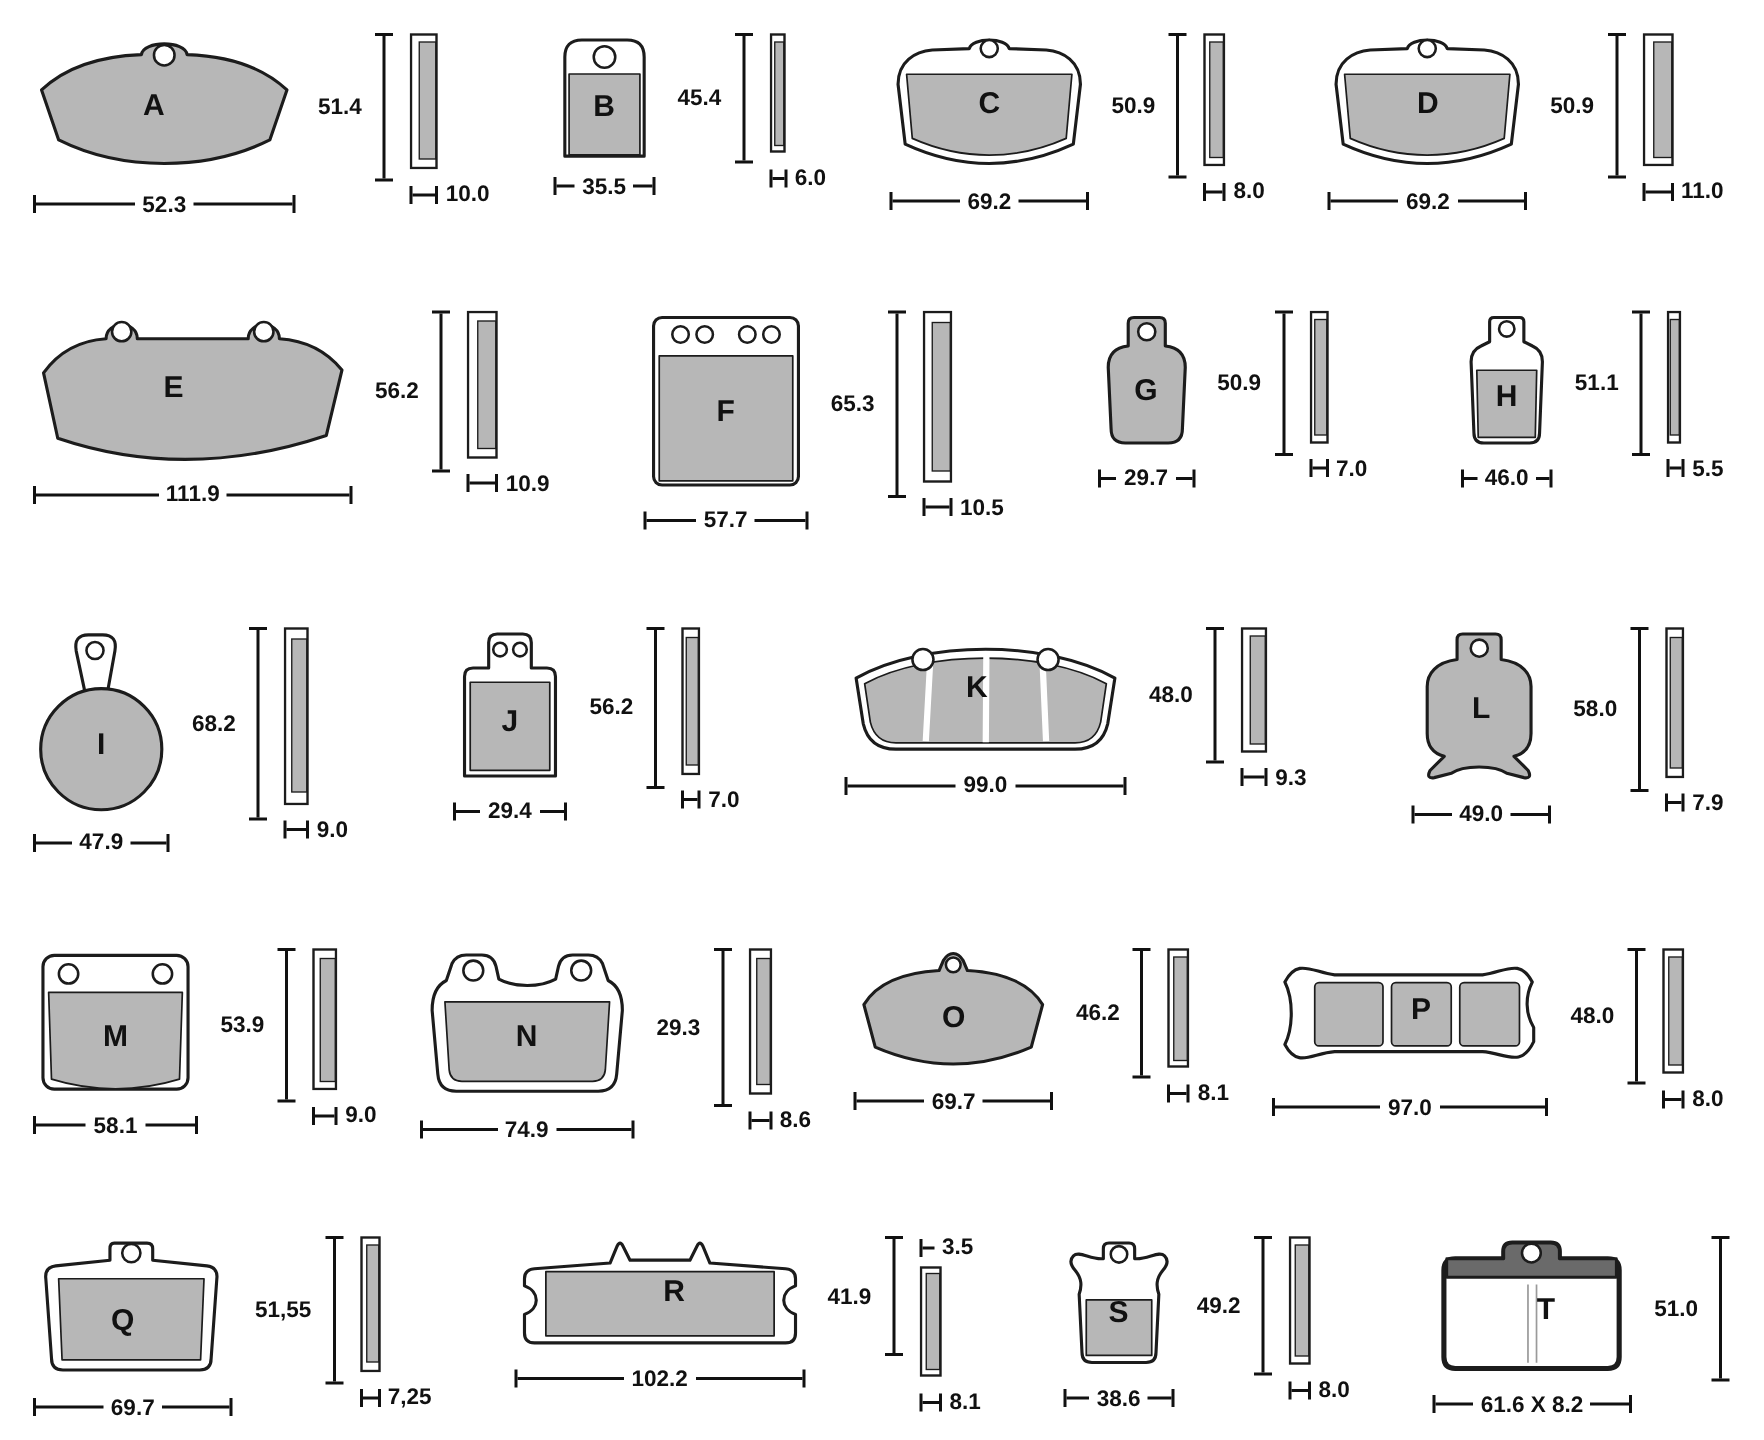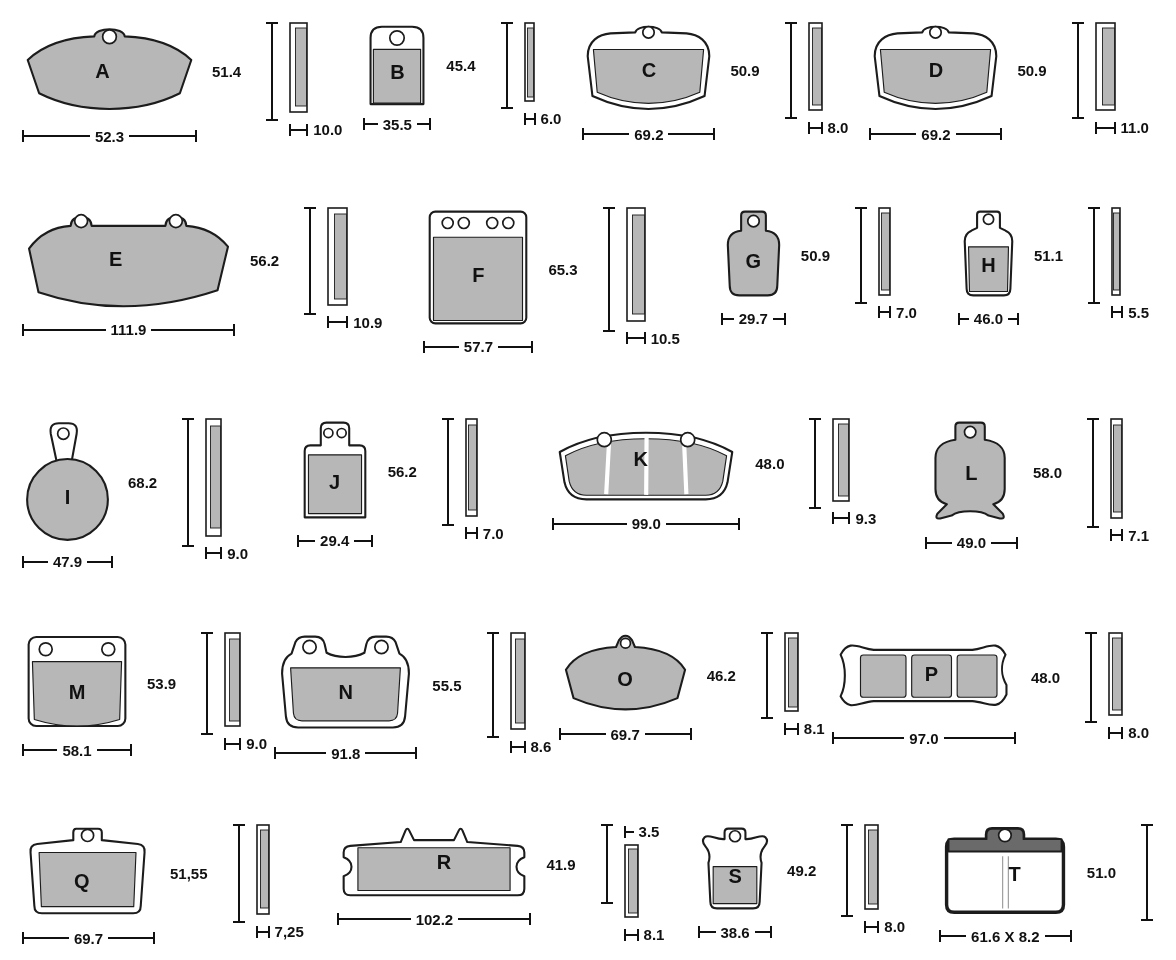--- a/index.html
+++ b/index.html
@@ -9,21 +9,21 @@
   .row{display:flex;justify-content:space-between;align-items:flex-start;padding:0 6px;}
   .cell{display:flex;align-items:flex-start;gap:10px;}
   .fcol{display:flex;flex-direction:column;gap:9px;}
   .front{position:relative;}
   .front svg{display:block;}
   .letter{position:absolute;transform:translate(-50%,-50%);font-weight:bold;font-size:20px;color:#111;}
   .hdim{display:flex;align-items:center;height:16px;}
   .tick{width:2px;height:12px;background:#111;flex:0 0 auto;}
   .hl{height:2px;background:#111;flex:1 1 auto;}
   .dval{font-weight:bold;font-size:15px;padding:0 5px;white-space:nowrap;line-height:1;}
-  .vdim{display:flex;align-items:center;gap:19px;margin-top:2px;}
+  .vdim{display:flex;align-items:center;gap:3px;margin-top:2px;}
   .vline{display:flex;flex-direction:column;align-items:center;width:14px;}
   .vtick{width:12px;height:2px;background:#111;flex:0 0 auto;}
   .vbar{width:2px;flex:1 1 auto;background:#111;}
   .scol{display:flex;flex-direction:column;align-items:flex-start;margin-top:2px;}
   .side svg{display:block;}
   .tdim{display:flex;align-items:center;margin-top:9px;}
   .tdim .hl{flex:0 0 auto;}
   .tdim.top{margin:0 0 5px 0;}
 </style>
 </head>
@@ -519,21 +519,21 @@
           <div class="side">
             <svg width="13" height="101" viewBox="0 0 13 101">
               <rect x="1" y="1" width="11" height="99" fill="#ffffff" stroke="#1c1c1c" stroke-width="1.6"></rect>
               <rect x="3.5" y="7" width="8" height="87" fill="#b7b7b7" stroke="#1c1c1c" stroke-width="0.9"></rect>
             </svg>
           </div>
           <div class="tdim">
             <span class="tick"></span>
             <span class="hl" style="width:9px"></span>
             <span class="tick"></span>
-            <span class="dval">7.1</span>
+            <span class="dval">7.9</span>
           </div>
         </div>
       </div>
     </div>
     <div class="row">
       <div class="cell">
         <div class="fcol">
           <div class="front" style="width:110px;height:103px">
             <svg width="110" height="103" viewBox="0 0 58 54">
               <rect x="3.5" y="3.5" width="51" height="47" rx="4" fill="#ffffff" stroke="#1c1c1c" stroke-width="1.1"></rect>
@@ -581,27 +581,27 @@
               <path d="M4,23 Q4,15 9,12.5 L11,6.5 Q12.5,3.5 16,3.5 L21.5,3.5 Q25.5,3.5 26.5,7.5 L27.5,12 C33,15 42,15 47.5,12 L48.5,7.5 Q49.5,3.5 53.5,3.5 L59,3.5 Q62.5,3.5 64,6.5 L66,12.5 Q71,15 71,23 L69,45.5 Q68.5,51.5 62.5,51.5 L12.5,51.5 Q6.5,51.5 6,45.5 Z" fill="#ffffff" stroke="#1c1c1c" stroke-width="1.1" stroke-linejoin="round"></path>
               <path d="M8.5,20 L66.5,20 L65,44 Q64.6,48 60.5,48 L14.5,48 Q10.4,48 10,44 Z" fill="#b7b7b7" stroke="#1c1c1c" stroke-width="0.6" stroke-linejoin="round"></path>
               <circle cx="18.5" cy="9" r="3.5" fill="#ffffff" stroke="#1c1c1c" stroke-width="0.9"></circle>
               <circle cx="56.5" cy="9" r="3.5" fill="#ffffff" stroke="#1c1c1c" stroke-width="0.9"></circle>
             </svg>
             <div class="letter" style="left:50%;top:58%">N</div>
           </div>
           <div class="hdim">
             <span class="tick"></span>
             <span class="hl"></span>
-            <span class="dval">91.8</span>
+            <span class="dval">74.9</span>
             <span class="hl"></span>
             <span class="tick"></span>
           </div>
         </div>
         <div class="vdim" style="height:106px">
-          <span class="dval">55.5</span>
+          <span class="dval">29.3</span>
           <div class="vline" style="height:106px">
             <span class="vtick"></span>
             <span class="vbar"></span>
             <span class="vtick"></span>
           </div>
         </div>
         <div class="scol">
           <div class="side">
             <svg width="16" height="98" viewBox="0 0 16 98">
               <rect x="1" y="1" width="14" height="96" fill="#ffffff" stroke="#1c1c1c" stroke-width="1.6"></rect>

